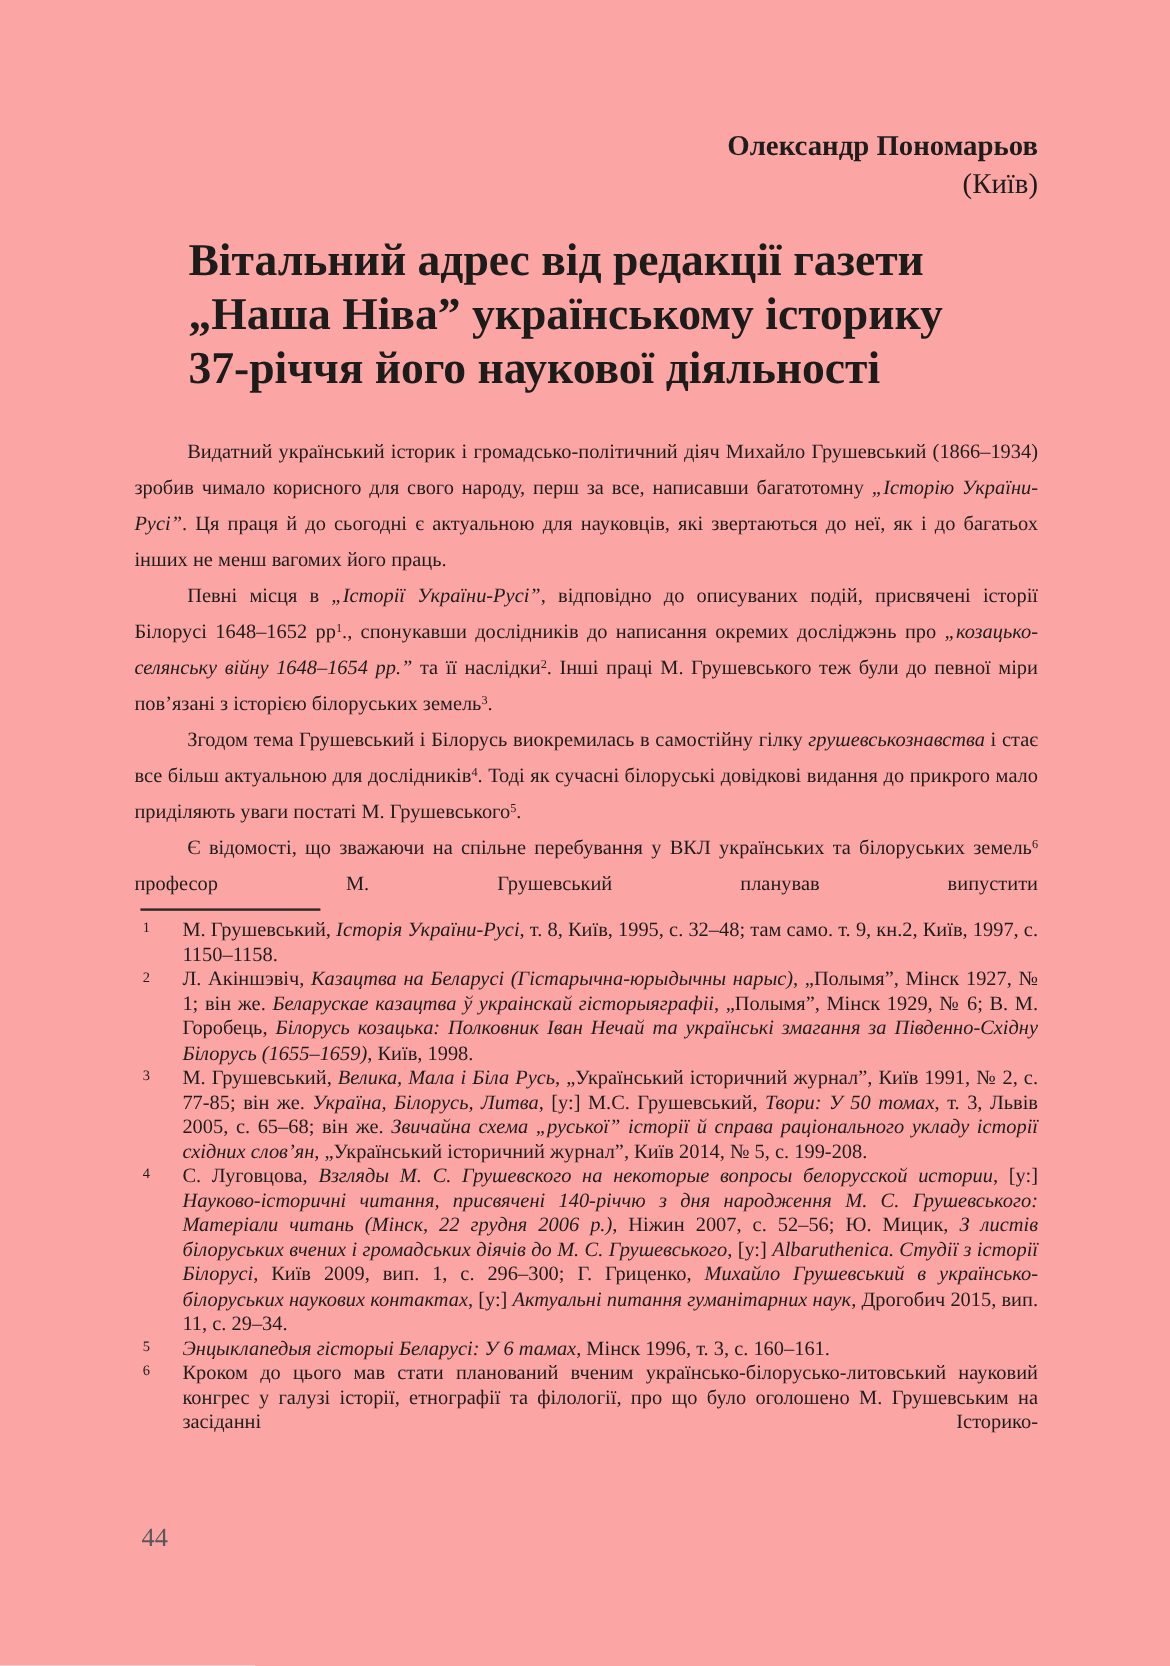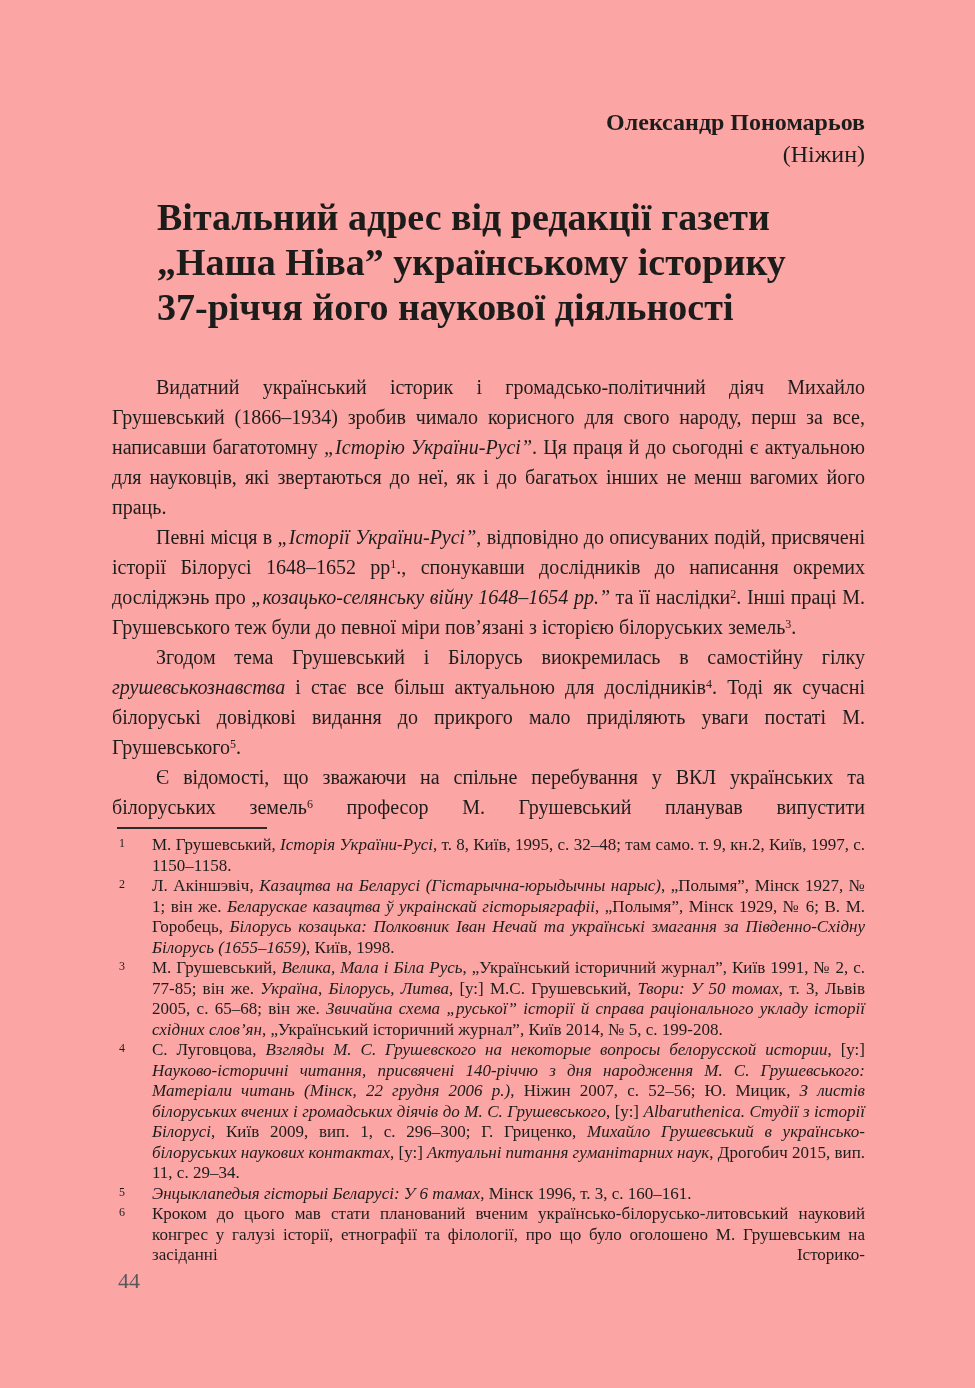--- a/index.html
+++ b/index.html
@@ -33,22 +33,22 @@
   .author-location { font-weight: normal; }
   .article-title {
     padding-left: 45px;
     font-size: 38px;
     line-height: 45px;
     font-weight: bold;
     color: #1c1c1a;
     letter-spacing: 0;
   }
   .body-text {
-    margin-top: 42px;
-    font-size: 20px;
+    margin-top: 32px;
+    font-size: 17px;
     line-height: 30px;
     text-align: justify;
   }
   .body-text p {
     margin: 0;
     padding: 0;
     text-indent: 44px;
   }
   .continues {
     text-align-last: justify;
@@ -99,21 +99,21 @@
   }
 </style>
 </head>
 <body>
 
 <div class="page">
   <div class="content">
 
     <div class="author-block">
       <div class="author-name">Олександр Пономарьов</div>
-      <div class="author-location">(Ніжин)</div>
+      <div class="author-location">(Київ)</div>
     </div>
 
     <h1 class="article-title">
         <div>Вітальний адрес від редакції газети</div>
         <div>„Наша Ніва” українському історику</div>
         <div>37-річчя його наукової діяльності</div>
       </h1>
 
     <div class="body-text">
         <p><span>Видатний український історик і громадсько-політичний діяч Михайло Грушевський (1866–1934) зробив чимало корисного для свого народу, перш за все, написавши багатотомну </span><span class="italic">„Історію України-Русі”</span><span>. Ця праця й до сьогодні є актуальною для науковців, які звертаються до неї, як і до багатьох інших не менш вагомих його праць.</span></p>

